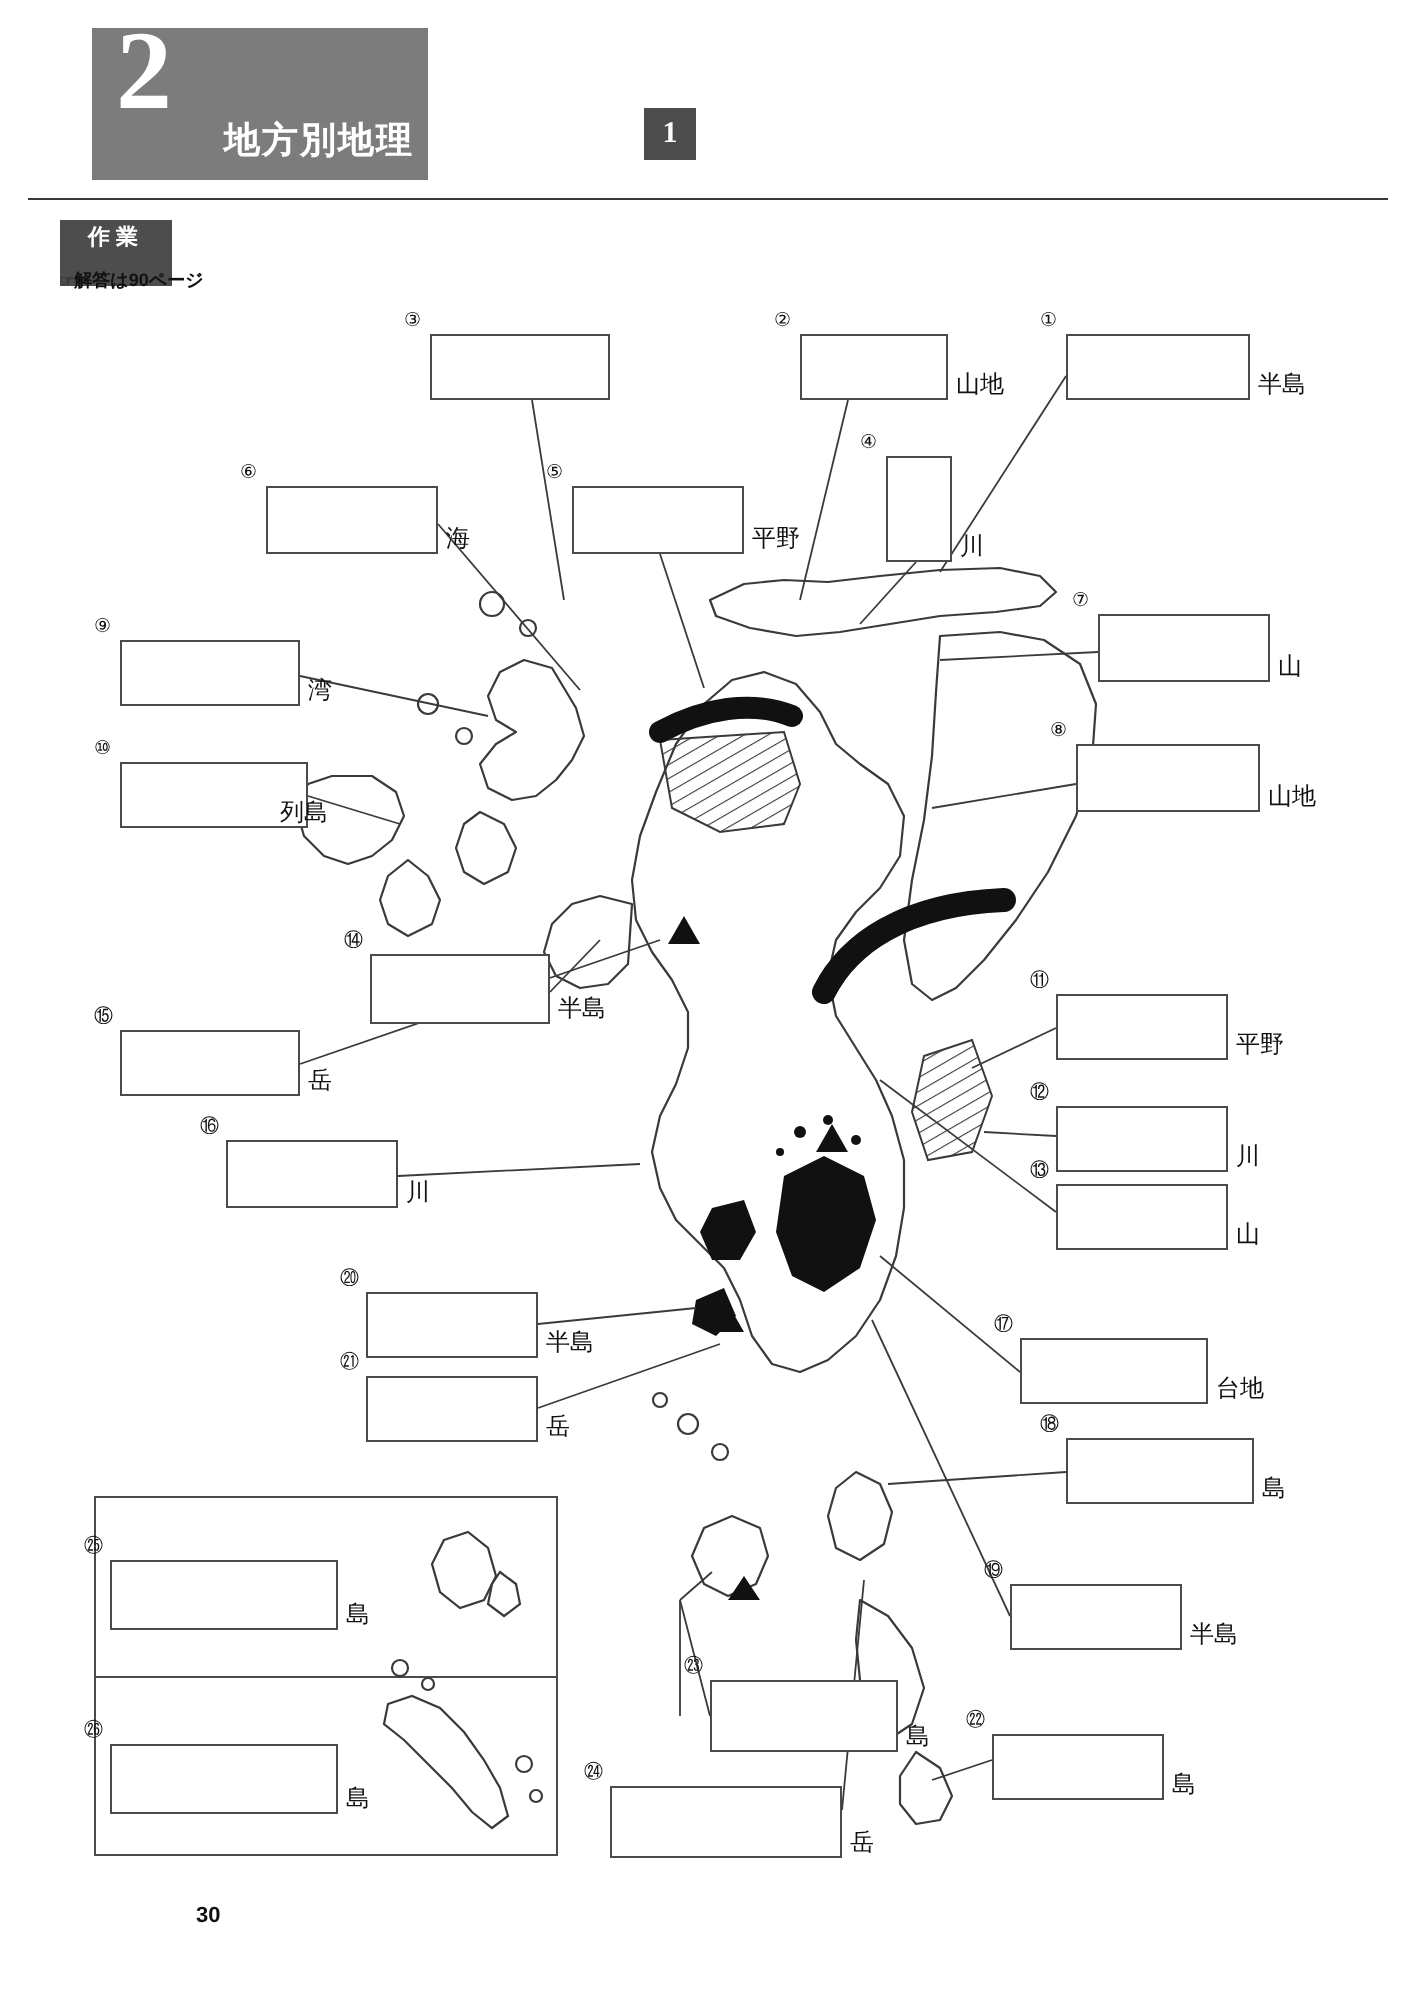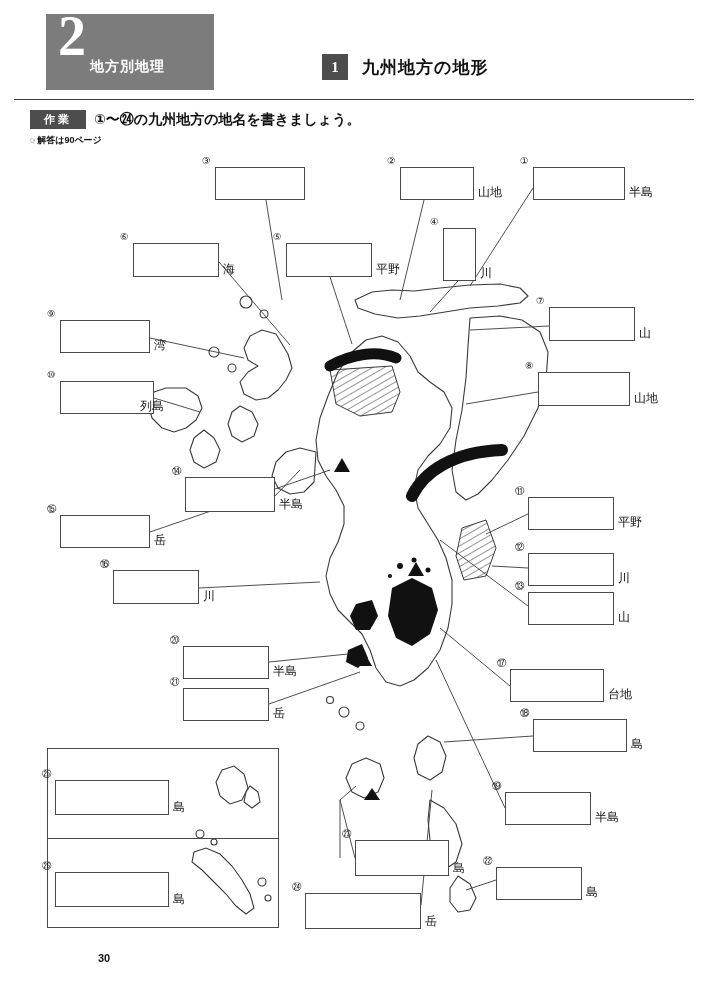--- a/index.html
+++ b/index.html
@@ -15,33 +15,33 @@
   .hdr-rule{position:absolute;left:14px;top:99px;width:680px;height:1px;background:#3a3a3a;}
   .chap-box{
     position:absolute;left:46px;top:14px;width:168px;height:76px;
     background:#7c7c7c;color:#fff;
   }
   .chap-num{
     position:absolute;left:12px;top:-6px;font-size:56px;font-weight:bold;
     font-family:"Liberation Serif","DejaVu Serif",serif;line-height:1;
   }
   .chap-label{
-    position:absolute;left:44px;top:44px;font-size:14px;font-weight:bold;letter-spacing:1px;
+    position:absolute;left:66px;top:44px;font-size:18px;font-weight:bold;letter-spacing:1px;
   }
   .sec-box{position:absolute;left:322px;top:54px;width:340px;height:34px;}
   .sec-num{
     position:absolute;left:0;top:0;width:26px;height:26px;background:#4d4d4d;color:#fff;
     font-size:15px;font-weight:bold;text-align:center;line-height:26px;
     font-family:"Liberation Serif","DejaVu Serif",serif;
   }
   .sec-title{position:absolute;left:40px;top:2px;font-size:17px;font-weight:bold;letter-spacing:1px;}
 
   
   .task-badge{
-    position:absolute;left:30px;top:110px;width:56px;height:19px;background:#4d4d4d;color:#fff;
+    position:absolute;left:30px;top:110px;width:56px;height:33px;background:#4d4d4d;color:#fff;
     font-size:11px;font-weight:bold;text-align:center;line-height:19px;letter-spacing:3px;
   }
   .task-text{position:absolute;left:94px;top:111px;font-size:14px;font-weight:bold;}
   .answer-note{position:absolute;left:30px;top:134px;font-size:9px;font-weight:bold;color:#111;}
   .answer-note .arrow{font-size:8px;letter-spacing:-1px;margin-right:1px;}
 
   
   .blank{position:absolute;border:1px solid #4a4a4a;background:#fff;box-sizing:border-box;}
   .num{
     position:absolute;font-size:9.5px;line-height:1;color:#111;
@@ -62,27 +62,25 @@
 
 <div class="page">
 
   <div class="hdr">
     <div class="chap-box">
       <div class="chap-num">2</div>
       <div class="chap-label">地方別地理</div>
     </div>
     <div class="sec-box">
       <div class="sec-num">1</div>
-      <div class="sec-title">九州地方の地形</div>
     </div>
     <div class="hdr-rule"></div>
   </div>
 
   <div class="task-badge">作業</div>
-  <div class="task-text">①〜㉔の九州地方の地名を書きましょう。</div>
   <div class="answer-note">
     <span class="arrow">☞</span><span>解答は90ページ</span>
   </div>
 
   <svg class="mapwrap" viewBox="0 0 708 1000">
     <g fill="#ffffff" stroke="#3a3a3a" stroke-width="1.1" stroke-linejoin="round">
 
       <path d="M355 300 L372 292 L392 290 L414 291 L440 288 L470 285 L500 284 L520 288 L528 296
                L520 303 L498 306 L470 308 L445 312 L420 316 L398 318 L375 314 L358 308 Z"></path>
 

